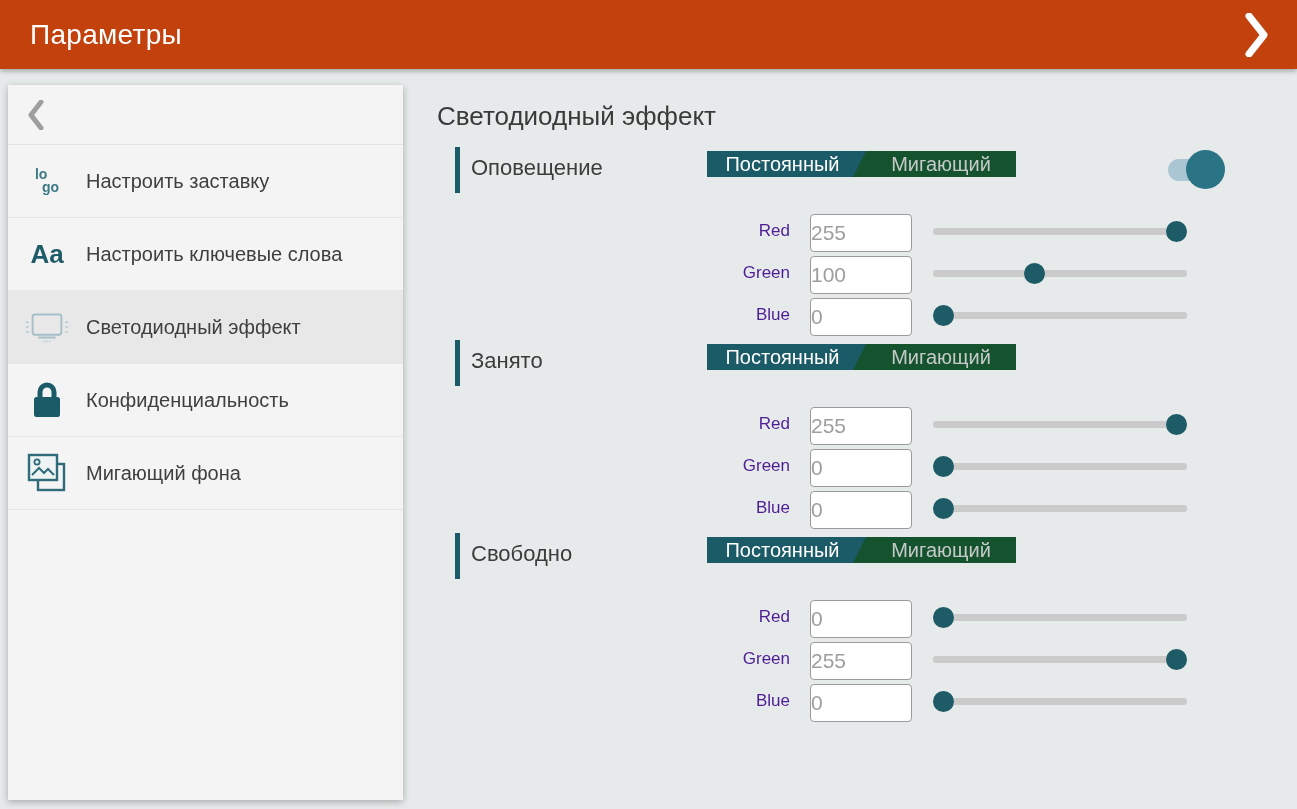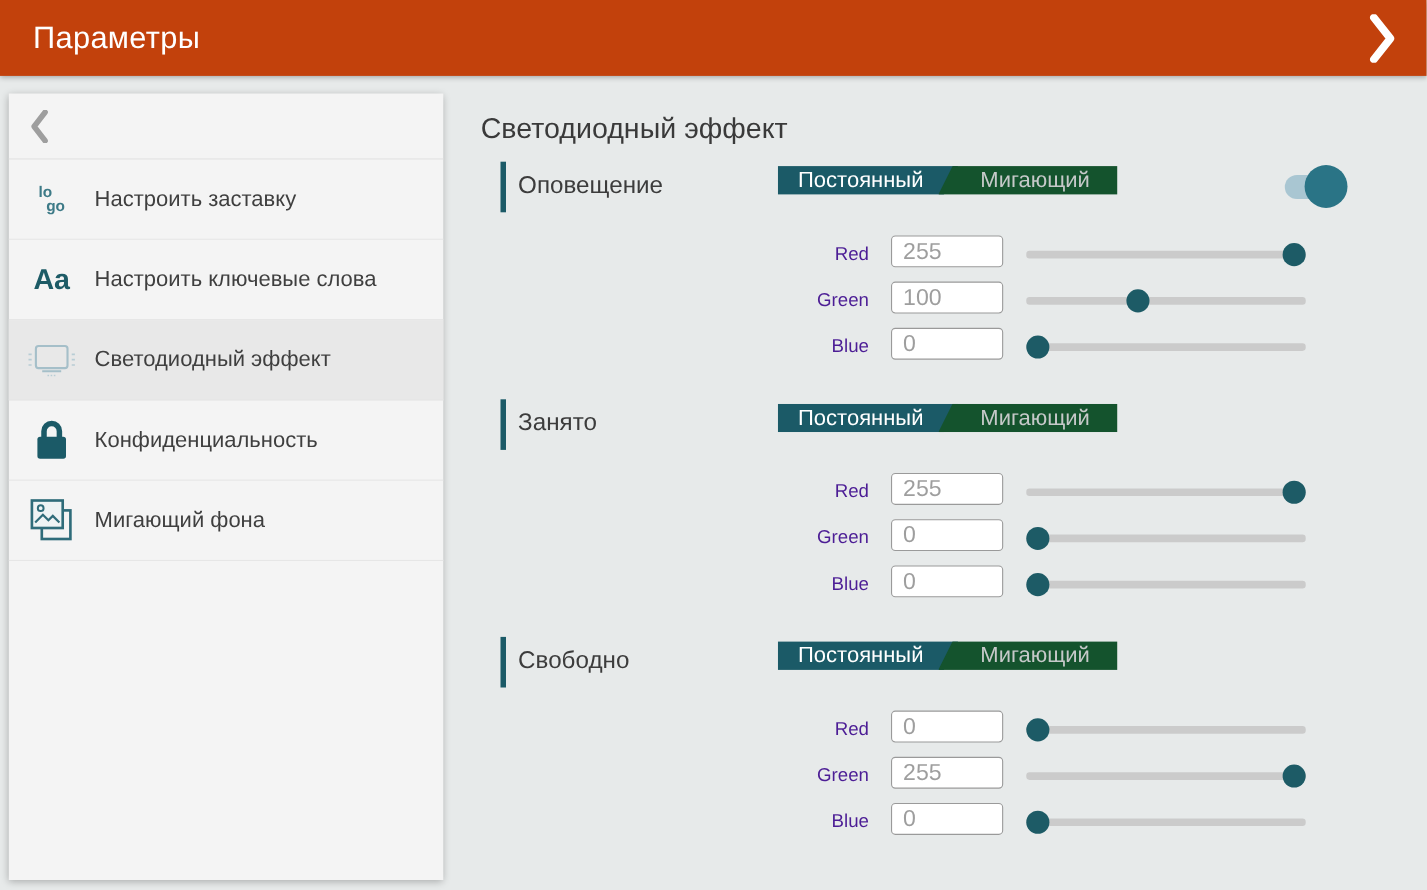--- a/index.html
+++ b/index.html
@@ -61,21 +61,21 @@
 
   
   .main {
     position:absolute; left:403px; top:69px; right:0; bottom:0;
     padding:32px 0 0 34px;
   }
   .main-title { font-size:26px; color:#3a3a3a; font-weight:400; }
 
   .section-header { position:relative; height:46px; }
   .sh1 { margin-top:15px; }
-  .sh2 { margin-top:31px; }
+  .sh2 { margin-top:8px; }
   .accent-bar {
     position:absolute; left:18px; top:0; width:5px; height:46px; background:#1b5a67;
   }
   .section-label {
     position:absolute; left:34px; top:8px; font-size:22px; color:#3c3c3c;
   }
   .segmented {
     position:absolute; left:270px; top:4px; width:318px; height:38px;
   }
   .seg {
@@ -103,24 +103,24 @@
     border-radius:50%; background:#2a7486;
   }
 
   .channels { margin-top:21px; }
   .channel-row { position:relative; height:34px; margin-bottom:8px; }
   .channel-label {
     position:absolute; left:0; top:7px; width:353px; text-align:right;
     font-size:17px; color:#4c1d95;
   }
   .channel-input {
-    position:absolute; left:373px; top:0; width:102px; height:29px;
+    position:absolute; left:373px; top:0; width:102px; height:38px;
     border:1.5px solid #9a9a9a; border-radius:4px; background:#ffffff;
     font-family:"Liberation Sans", sans-serif;
-    font-size:21px; color:#9e9e9e; padding-left:10px;
+    font-size:21px; color:#9e9e9e; 
   }
   .slider {
     position:absolute; left:496px; top:0; width:254px; height:34px; cursor:pointer;
   }
   .slider-track {
     position:absolute; left:0; right:0; top:14px; height:7px;
     background:#cbcbcb; border-radius:3px;
   }
   .slider-thumb {
     position:absolute; top:7px; width:21px; height:21px; border-radius:50%;

